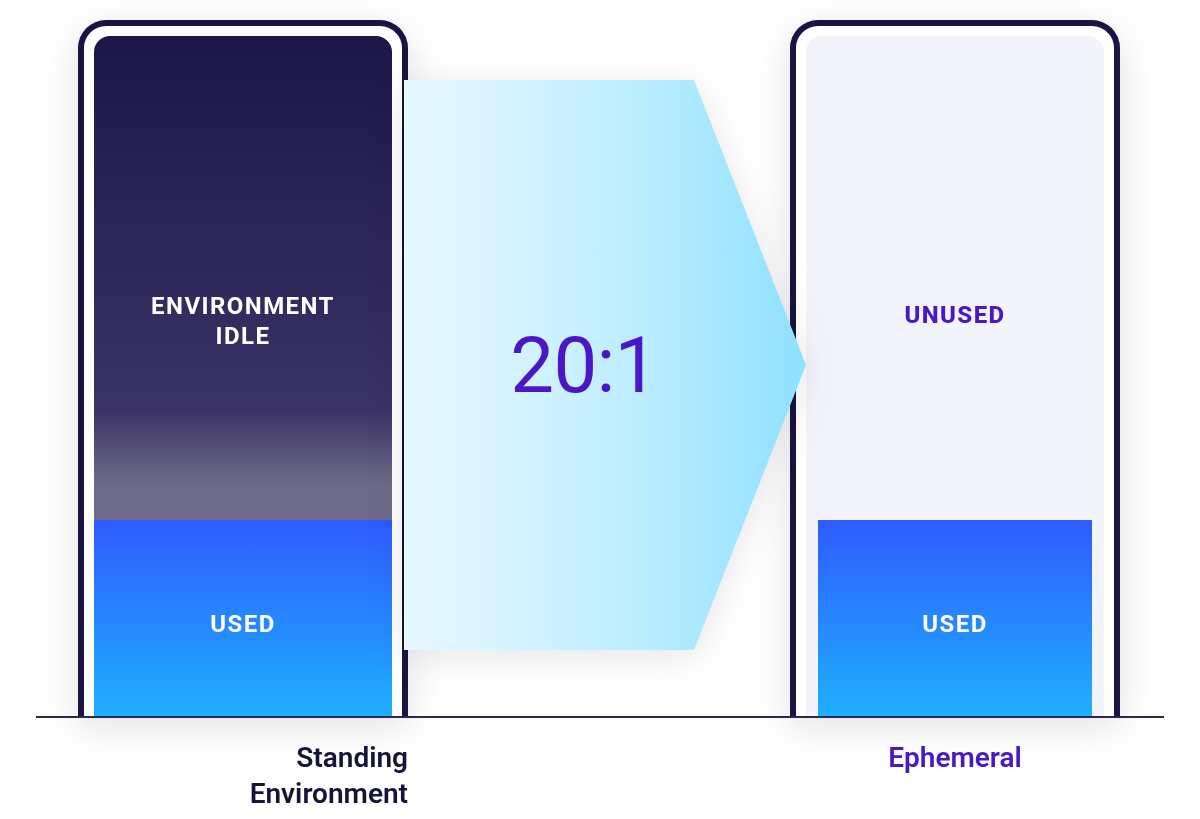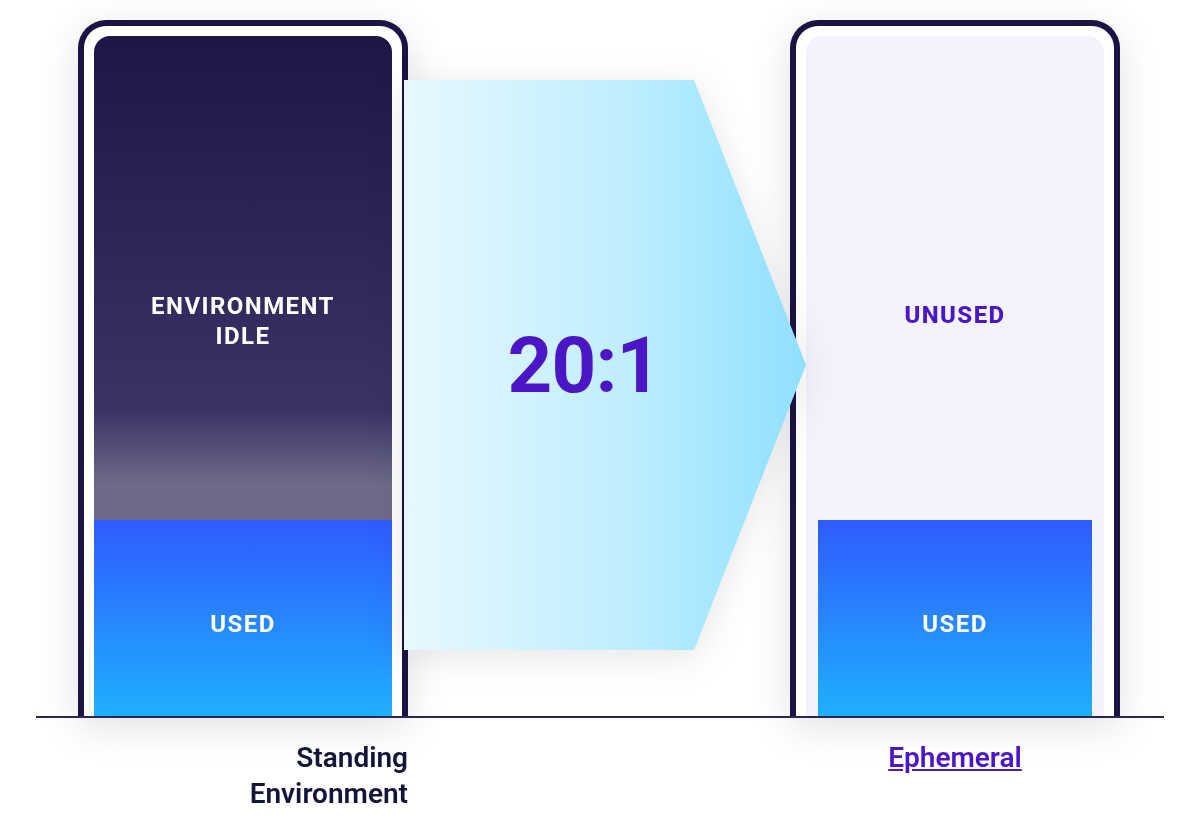--- a/index.html
+++ b/index.html
@@ -69,35 +69,34 @@
   
   .arrow {
     position: absolute; left: 404px; top: 80px; width: 402px; height: 570px;
     filter: drop-shadow(0 6px 18px rgba(0,0,0,0.10));
   }
   .arrow svg { width: 100%; height: 100%; display: block; }
 
   .ratio {
     position: absolute; left: 404px; top: 80px; width: 360px; height: 570px;
     display: flex; align-items: center; justify-content: center;
-    color: #4b17c6; font-weight: 700; font-size: 78px;
+    color: #4b17c6; font-weight: 400; font-size: 78px;
     letter-spacing: -0.01em;
   }
 
   
   .caption-left {
     position: absolute; left: 78px; top: 740px; width: 330px;
     text-align: right; color: #15143a; font-weight: 600; font-size: 28px;
     line-height: 1.3;
   }
   .caption-right {
     position: absolute; left: 790px; top: 740px; width: 330px;
     text-align: center; color: #4b17c6; font-weight: 600; font-size: 28px;
     line-height: 1.3;
-    text-decoration: underline;
   }
 </style>
 </head>
 <body>
 
 <div class="stage">
 
   <div class="phone-frame phone-left">
     <div class="phone-screen">
       <div class="idle-label">

